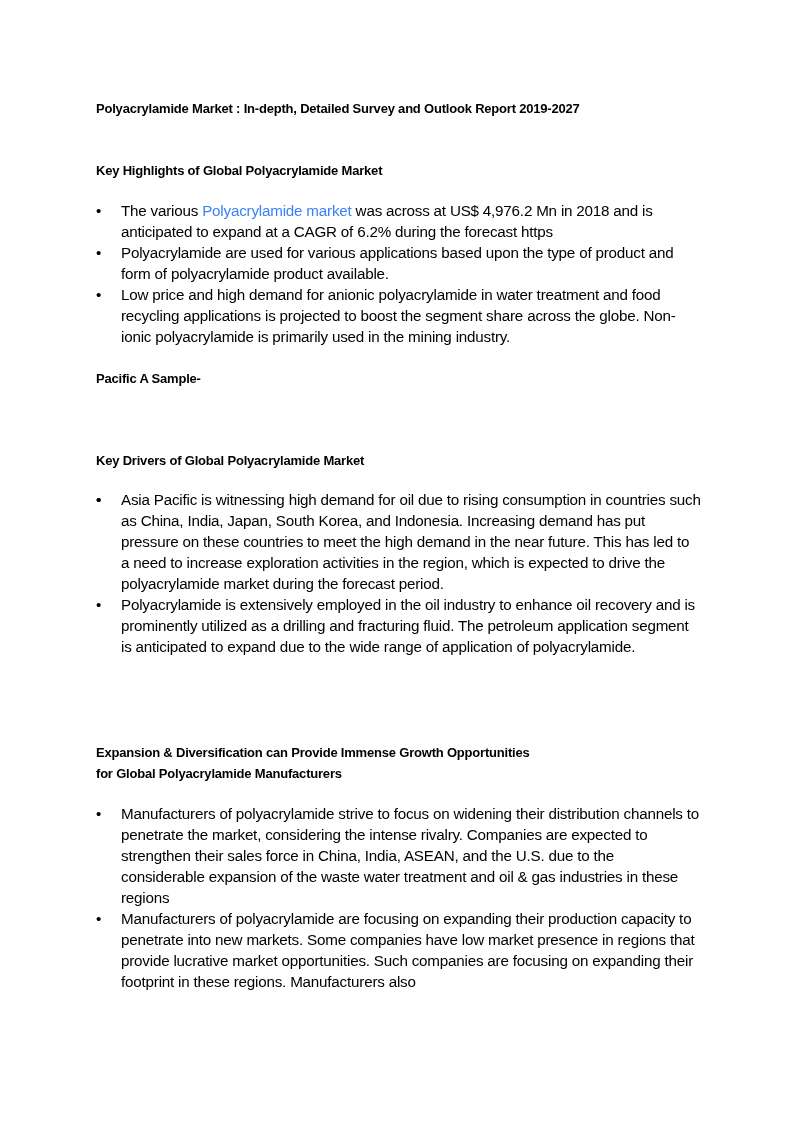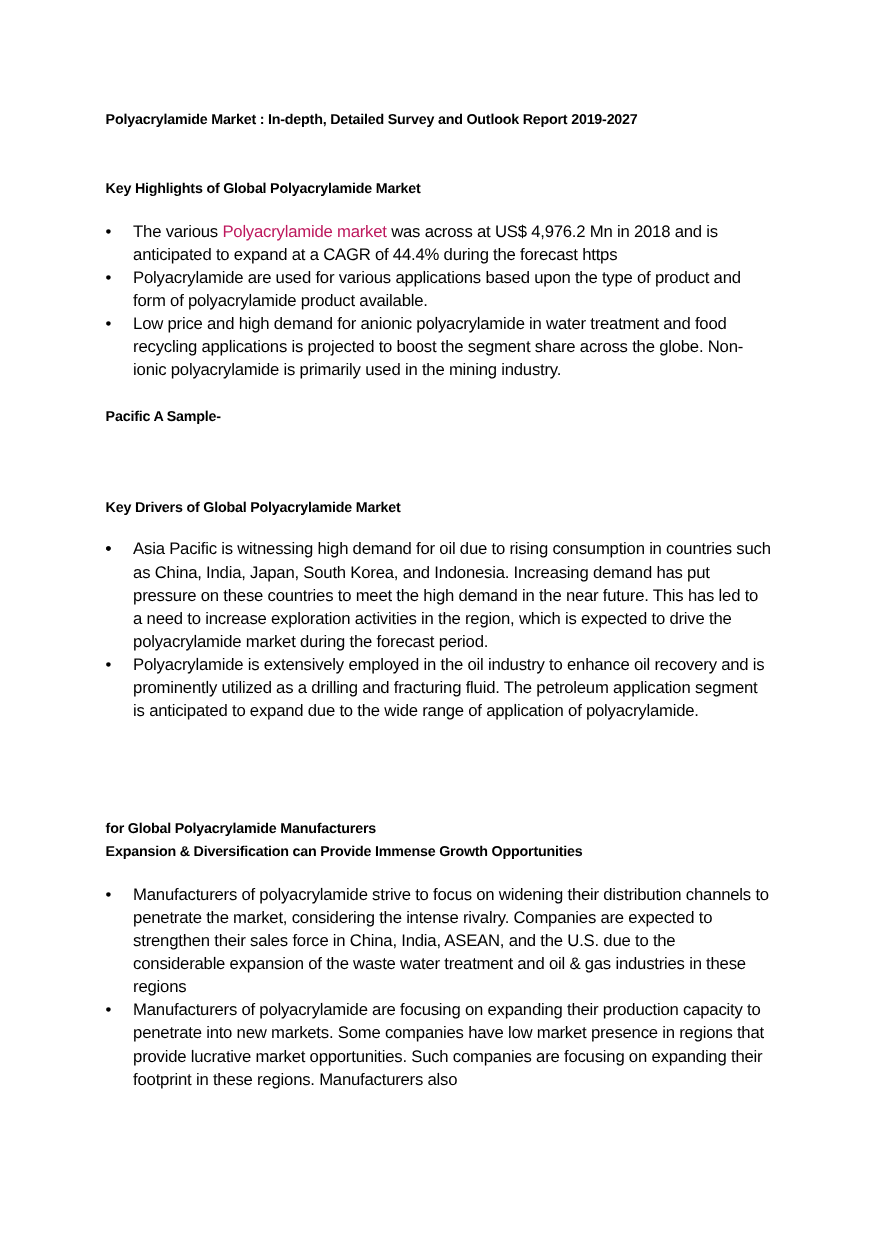--- a/index.html
+++ b/index.html
@@ -3,21 +3,21 @@
 <meta charset="utf-8">
 <style>
   html, body { margin:0; padding:0; background:#ffffff; }
   body { width:794px; height:1123px; position:relative; overflow:hidden;
          font-family:"Liberation Sans", "DejaVu Sans", sans-serif; color:#000; }
   .page { position:absolute; left:96px; top:0; width:610px; }
   .h { font-weight:bold; font-size:13px; line-height:21px; margin:0; letter-spacing:-0.2px; }
   ul { list-style:none; margin:0; padding:0; }
   li { position:relative; padding-left:25px; font-size:15.2px; line-height:21px; letter-spacing:-0.2px; }
   li .bullet { position:absolute; left:0; top:0; width:12px; text-align:left; }
-  .link-inline { color:#be185d; }
+  .link-inline { color:#3b82f6; }
   .url { color:#0000ee; text-decoration:underline; font-weight:bold; word-break:break-all; }
   b { font-weight:normal; }
   #title { position:absolute; top:98px; }
   #kh-head { position:absolute; top:160px; }
   #kh-list { position:absolute; top:200px; }
   #sample { position:absolute; top:368px; }
   #kd-head { position:absolute; top:450px; }
   #kd-list { position:absolute; top:489px; }
   #ex-head { position:absolute; top:742px; }
   #ex-list { position:absolute; top:803px; }
@@ -27,21 +27,21 @@
 
 <div class="page">
 
   <p id="title" class="h" style="width:600px;">Polyacrylamide Market : In-depth, Detailed Survey and Outlook Report 2019-2027</p>
 
   <p id="kh-head" class="h">Key Highlights of Global Polyacrylamide Market</p>
 
   <ul id="kh-list" style="width:605px;">
     <li>
       <span class="bullet">•</span>
-      <span>The various </span><a class="link-inline">Polyacrylamide market</a><span> was across at </span><b>US$ 4,976.2 Mn</b><span> in </span><b>2018</b><span> and is anticipated to expand at a CAGR of </span><b>44.4%</b><span> during the forecast https</span>
+      <span>The various </span><a class="link-inline">Polyacrylamide market</a><span> was across at </span><b>US$ 4,976.2 Mn</b><span> in </span><b>2018</b><span> and is anticipated to expand at a CAGR of </span><b>6.2%</b><span> during the forecast https</span>
     </li>
     <li>
       <span class="bullet">•</span>
       <span>Polyacrylamide are used for various applications based upon the type of product and form of polyacrylamide product available.</span>
     </li>
     <li>
       <span class="bullet">•</span>
       <span>Low price and high demand for anionic polyacrylamide in water treatment and food recycling applications is projected to boost the segment share across the globe. Non-ionic polyacrylamide is primarily used in the mining industry.</span>
     </li>
   </ul>
@@ -60,22 +60,22 @@
       <span class="bullet">•</span>
       <span>Asia Pacific is witnessing high demand for oil due to rising consumption in countries such as China, India, Japan, South Korea, and Indonesia. Increasing demand has put pressure on these countries to meet the high demand in the near future. This has led to a need to increase exploration activities in the region, which is expected to drive the polyacrylamide market during the forecast period.</span>
     </li>
     <li>
       <span class="bullet">•</span>
       <span>Polyacrylamide is extensively employed in the oil industry to enhance oil recovery and is prominently utilized as a drilling and fracturing fluid. The petroleum application segment is anticipated to expand due to the wide range of application of polyacrylamide.</span>
     </li>
   </ul>
 
   <div id="ex-head">
+    <div class="h">Expansion &amp; Diversification can Provide Immense Growth Opportunities</div>
     <div class="h">for Global Polyacrylamide Manufacturers</div>
-    <div class="h">Expansion &amp; Diversification can Provide Immense Growth Opportunities</div>
   </div>
 
   <ul id="ex-list" style="width:605px;">
     <li>
       <span class="bullet">•</span>
       <span>Manufacturers of polyacrylamide strive to focus on widening their distribution channels to penetrate the market, considering the intense rivalry. Companies are expected to strengthen their sales force in China, India, ASEAN, and the U.S. due to the considerable expansion of the waste water treatment and oil &amp; gas industries in these regions</span>
     </li>
     <li>
       <span class="bullet">•</span>
       <span>Manufacturers of polyacrylamide are focusing on expanding their production capacity to penetrate into new markets. Some companies have low market presence in regions that provide lucrative market opportunities. Such companies are focusing on expanding their footprint in these regions. Manufacturers also</span>

